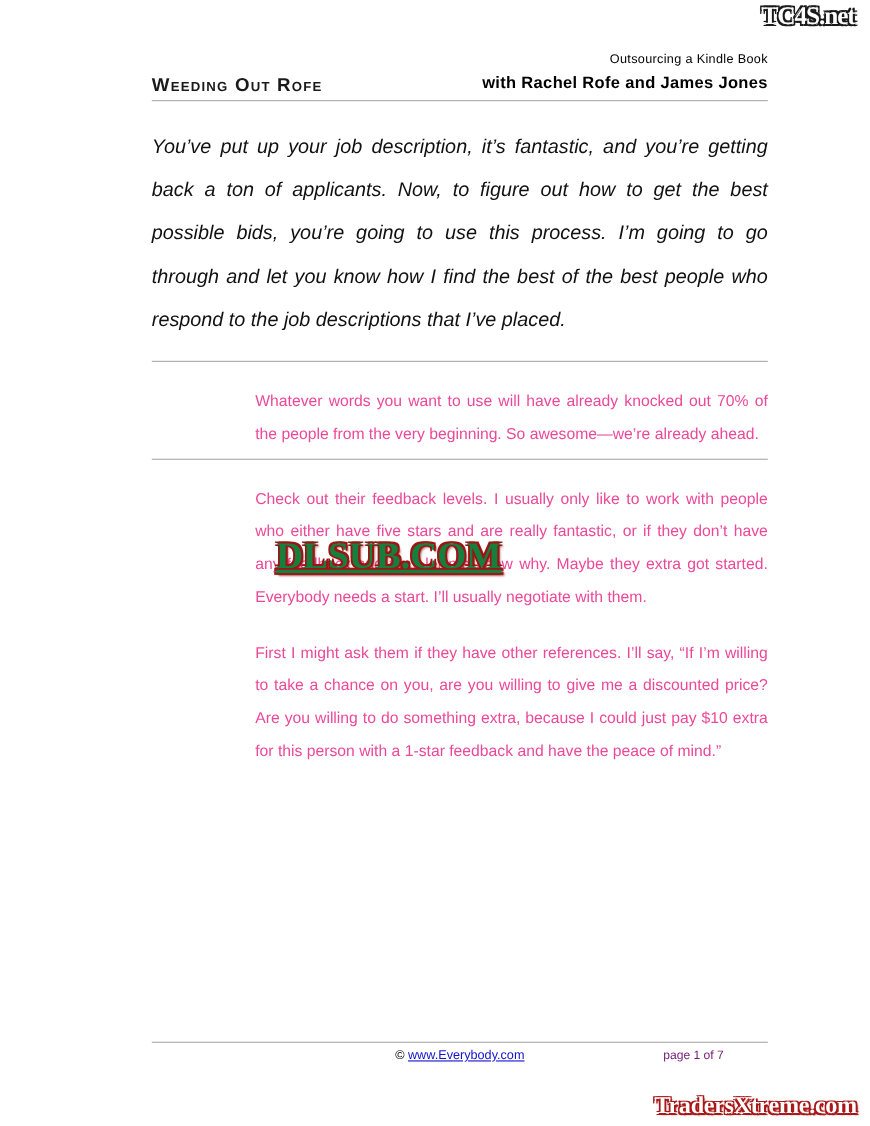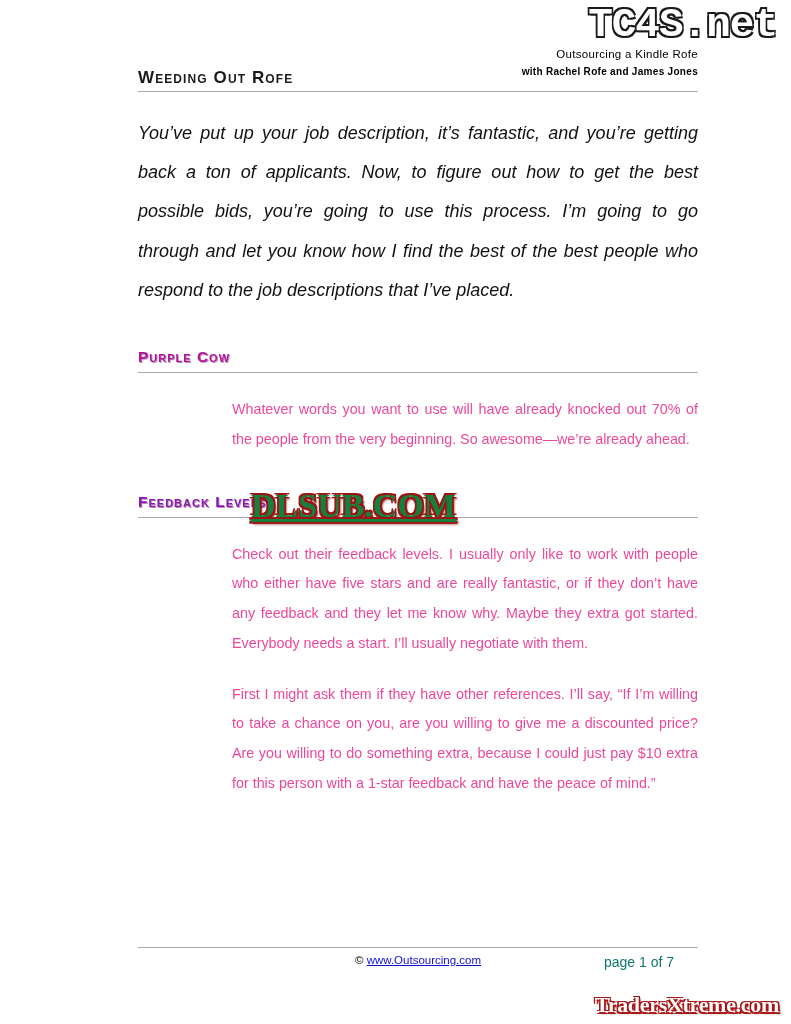--- a/index.html
+++ b/index.html
@@ -14,22 +14,22 @@
     font-family: "Liberation Sans", sans-serif;
     color: #000000;
     overflow: hidden;
   }
 
   
   .wm-topright {
     position: absolute;
     top: 2px;
     right: 14px;
-    font-family: Liberation Mono, monospace;
-    font-size: 41px;
+    font-family: Liberation Serif, serif;
+    font-size: 23px;
     font-weight: bold;
     color: #ffffff;
     letter-spacing: -1px;
     text-shadow:
       -1.6px -1.6px 0 #1a1a1a,
        1.6px -1.6px 0 #1a1a1a,
       -1.6px  1.6px 0 #1a1a1a,
        1.6px  1.6px 0 #1a1a1a,
        0 0 2px #000;
     z-index: 30;
@@ -97,21 +97,21 @@
     top: 0;
     text-align: right;
     line-height: 1.55;
   }
   .header-meta .line1 {
     font-size: 11.5px;
     letter-spacing: .3px;
     color: #000;
   }
   .header-meta .line2 {
-    font-size: 10px;
+    font-size: 15px;
     font-weight: bold;
     letter-spacing: .3px;
     color: #000;
   }
   .chapter-title {
     position: absolute;
     left: 0;
     top: 22px;
     font-size: 17px;
     font-weight: bold;
@@ -190,64 +190,62 @@
     position: absolute;
     left: 0; right: 0;
     text-align: center;
   }
   .footer-center a {
     color: #1111cc;
     text-decoration: underline;
   }
   .footer-right {
     position: absolute;
-    right: 24px;
+    right: 40px;
     top: 0;
-    font-size: 14px;
-    color: #0f766e;
+    font-size: 11px;
+    color: #701a75;
   }
 </style>
 </head>
 <body>
 
 <div class="page">
 
   <div class="content">
 
     <div class="doc-header">
       <div class="header-meta">
-        <div class="line1">Outsourcing a Kindle Rofe</div>
+        <div class="line1">Outsourcing a Kindle Book</div>
         <div class="line2">with Rachel Rofe and James Jones</div>
       </div>
       <div class="chapter-title">Weeding Out Rofe</div>
       <div class="header-rule"></div>
     </div>
 
     <p class="intro">You’ve put up your job description, it’s fantastic, and you’re getting back a ton of applicants.  Now, to figure out how to get the best possible bids, you’re going to use this process. I’m going to go through and let you know how I find the best of the best people who respond to the job descriptions that I’ve placed.</p>
 
-    <h2 class="section">Purple Cow</h2>
     <div class="section-rule"></div>
     <div class="body-block first">
       <p>Whatever words you want to use will have already knocked out 70% of the people from the very beginning. So awesome—we’re already ahead.</p>
     </div>
 
-    <h2 class="section purpleish">Feedback Levels</h2>
     <div class="section-rule"></div>
     <div class="body-block first">
       <p>Check out their feedback levels.  I  usually  only  like  to  work  with people who either have five stars and are really fantastic, or if they don’t have any feedback and they let me know why. Maybe they extra got started. Everybody needs a start. I’ll usually negotiate with them.</p>
       <p>First I might ask them if they have other references. I’ll say, “If I’m willing to take a chance on you, are you willing to give me a discounted price? Are you willing to do something extra, because I could just pay $10 extra for this person with a 1-star feedback and have the peace of mind.”</p>
     </div>
 
   </div>
 
   <div class="footer">
     <div class="footer-rule"></div>
     <div class="footer-row">
       <div class="footer-center">
-        <span>© </span><a href="#">www.Outsourcing.com</a>
+        <span>© </span><a href="#">www.Everybody.com</a>
       </div>
       <div class="footer-right">page 1 of 7</div>
     </div>
   </div>
 
 </div>
 
 <div class="wm-topright">TC4S.net</div>
 <div class="wm-mid">DLSUB.COM</div>
 <div class="wm-bottom">TradersXtreme.com</div>

